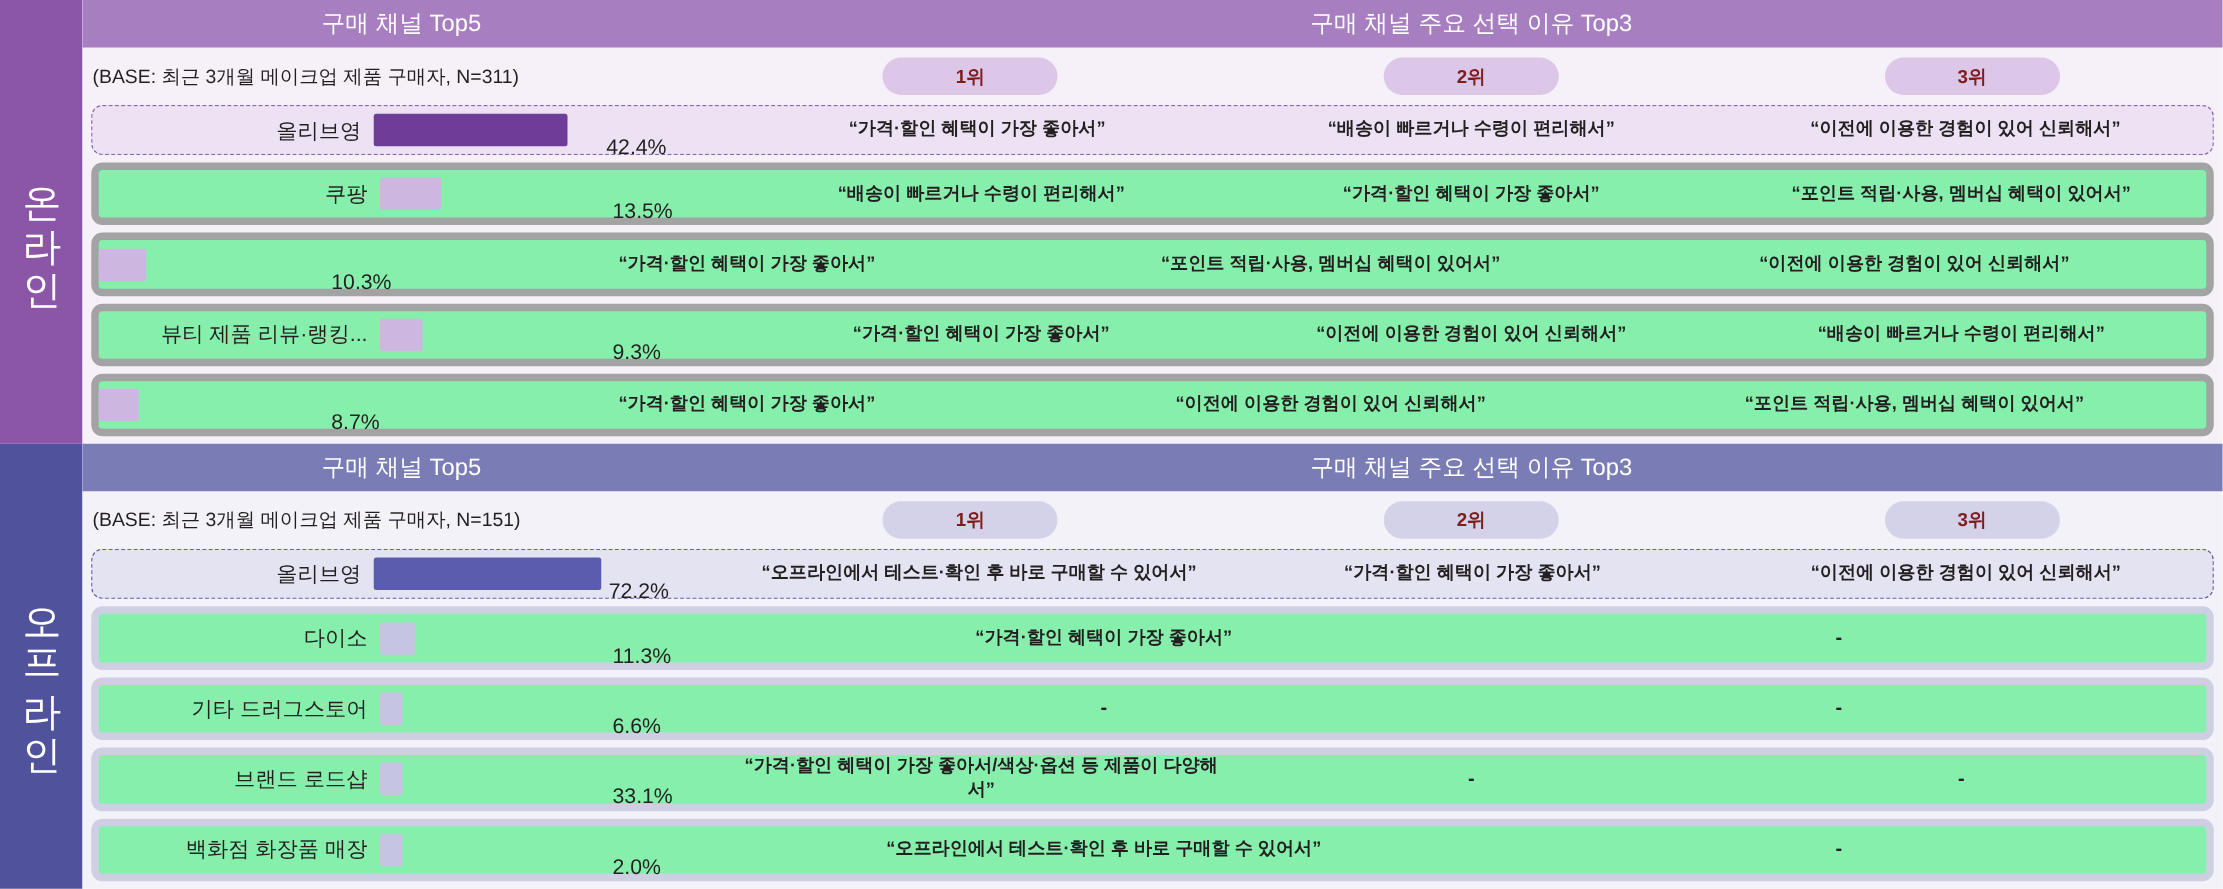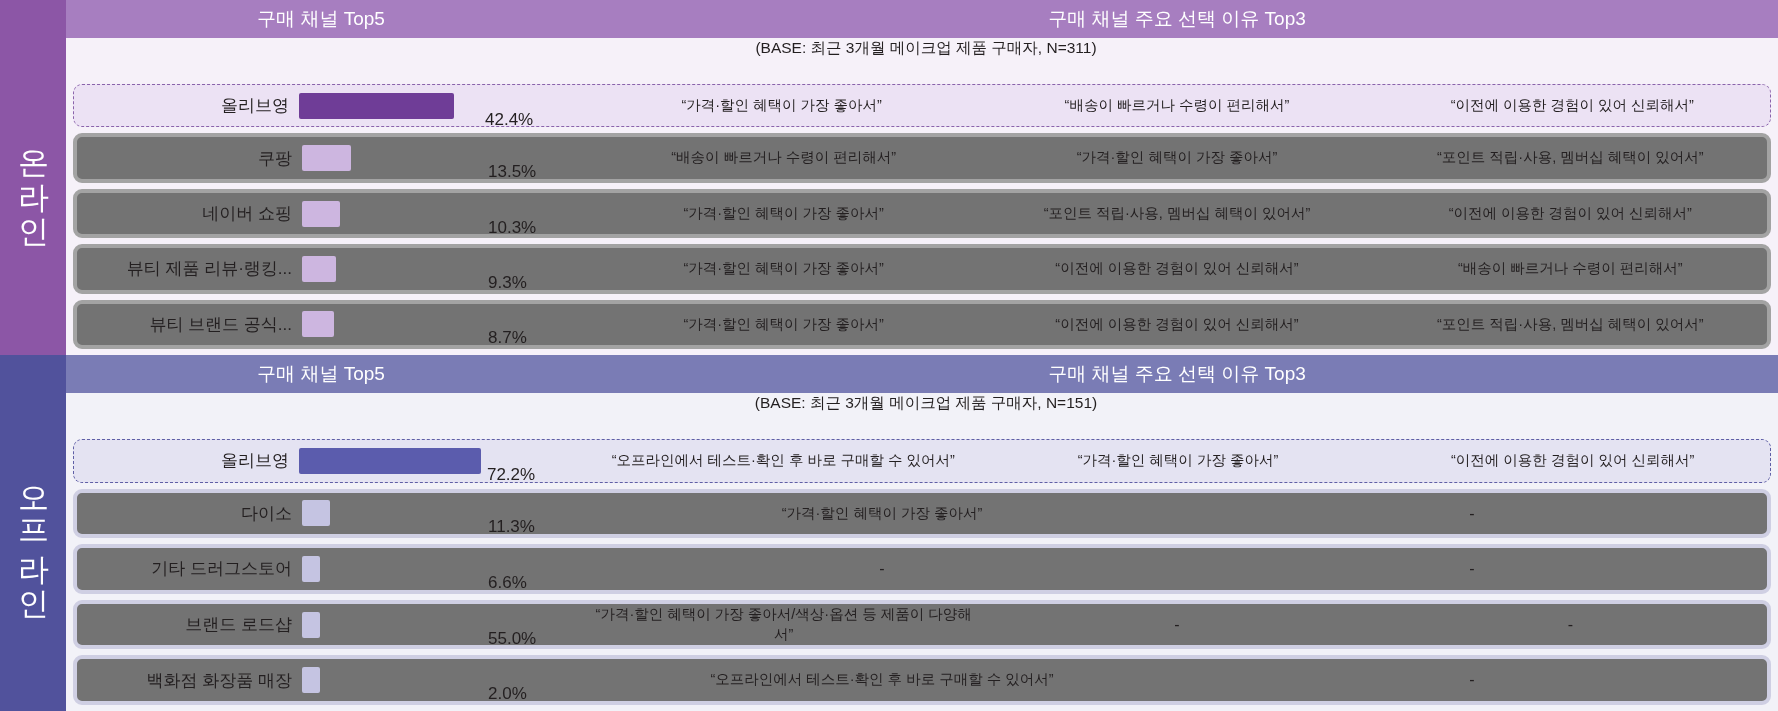--- a/index.html
+++ b/index.html
@@ -73,21 +73,21 @@
     text-align: center;
   }
   .band-right {
     flex: 1 1 auto;
     text-align: center;
   }
 
   .subhead {
     height: 46px;
     display: flex;
-    flex-direction: column;
+    flex-direction: row;
     align-items: center;
     box-sizing: border-box;
   }
   .base-note {
     flex: 0 0 510px;
     font-size: 15.5px;
     color: #231f20;
     padding-left: 8px;
     box-sizing: border-box;
   }
@@ -117,22 +117,22 @@
     flex-direction: column;
     padding: 0 7px 6px 7px;
     box-sizing: border-box;
     gap: 6px;
   }
   .row {
     flex: 1 1 0;
     display: flex;
     flex-direction: row;
     align-items: center;
-    background: #737373;
-    border: 4px solid #a3a3a3;
+    background: #86efac;
+    border: 6px solid #a3a3a3;
     border-radius: 9px;
     box-sizing: border-box;
     min-height: 0;
   }
   .row.top {
     background: #ece2f4;
     border: 1.5px dashed #8a63ab;
   }
   .offline-content .row { border-color: #cfcfe3; }
   .offline-content .row.top {
@@ -174,20 +174,21 @@
   }
   .reason {
     flex: 1 1 0;
     text-align: center;
     font-size: 14.5px;
     color: #231f20;
     line-height: 1.35;
     padding: 0 6px;
     box-sizing: border-box;
     white-space: pre-line;
+    font-weight: bold;
   }
   .reason.dash { font-size: 16px; }
 </style>
 </head>
 <body>
 
 <div class="board">
 
   <div class="section online">
     <div class="side-tab online-tab">온라인</div>
@@ -229,21 +230,20 @@
           <div class="bar-cell">
             <div class="bar small" style="width: 49.41px;"></div>
           </div>
           <div class="pct-cell">13.5%</div>
           <div class="reason">“배송이 빠르거나 수령이 편리해서”</div>
           <div class="reason">“가격·할인 혜택이 가장 좋아서”</div>
           <div class="reason">“포인트 적립·사용, 멤버십 혜택이 있어서”</div>
         </div>
 
         <div class="row">
-          <div class="label-cell">네이버 쇼핑</div>
           <div class="bar-cell">
             <div class="bar small" style="width: 37.698px;"></div>
           </div>
           <div class="pct-cell">10.3%</div>
           <div class="reason">“가격·할인 혜택이 가장 좋아서”</div>
           <div class="reason">“포인트 적립·사용, 멤버십 혜택이 있어서”</div>
           <div class="reason">“이전에 이용한 경험이 있어 신뢰해서”</div>
         </div>
 
         <div class="row">
@@ -251,21 +251,20 @@
           <div class="bar-cell">
             <div class="bar small" style="width: 34.038px;"></div>
           </div>
           <div class="pct-cell">9.3%</div>
           <div class="reason">“가격·할인 혜택이 가장 좋아서”</div>
           <div class="reason">“이전에 이용한 경험이 있어 신뢰해서”</div>
           <div class="reason">“배송이 빠르거나 수령이 편리해서”</div>
         </div>
 
         <div class="row">
-          <div class="label-cell">뷰티 브랜드 공식...</div>
           <div class="bar-cell">
             <div class="bar small" style="width: 31.842px;"></div>
           </div>
           <div class="pct-cell">8.7%</div>
           <div class="reason">“가격·할인 혜택이 가장 좋아서”</div>
           <div class="reason">“이전에 이용한 경험이 있어 신뢰해서”</div>
           <div class="reason">“포인트 적립·사용, 멤버십 혜택이 있어서”</div>
         </div>
 
       </div>
@@ -325,21 +324,21 @@
           <div class="pct-cell">6.6%</div>
           <div class="reason dash">-</div>
           <div class="reason dash">-</div>
         </div>
 
         <div class="row">
           <div class="label-cell">브랜드 로드샵</div>
           <div class="bar-cell">
             <div class="bar small" style="width: 18px;"></div>
           </div>
-          <div class="pct-cell">55.0%</div>
+          <div class="pct-cell">33.1%</div>
           <div class="reason">“가격·할인 혜택이 가장 좋아서/색상·옵션 등 제품이 다양해서”</div>
           <div class="reason dash">-</div>
           <div class="reason dash">-</div>
         </div>
 
         <div class="row">
           <div class="label-cell">백화점 화장품 매장</div>
           <div class="bar-cell">
             <div class="bar small" style="width: 18px;"></div>
           </div>

